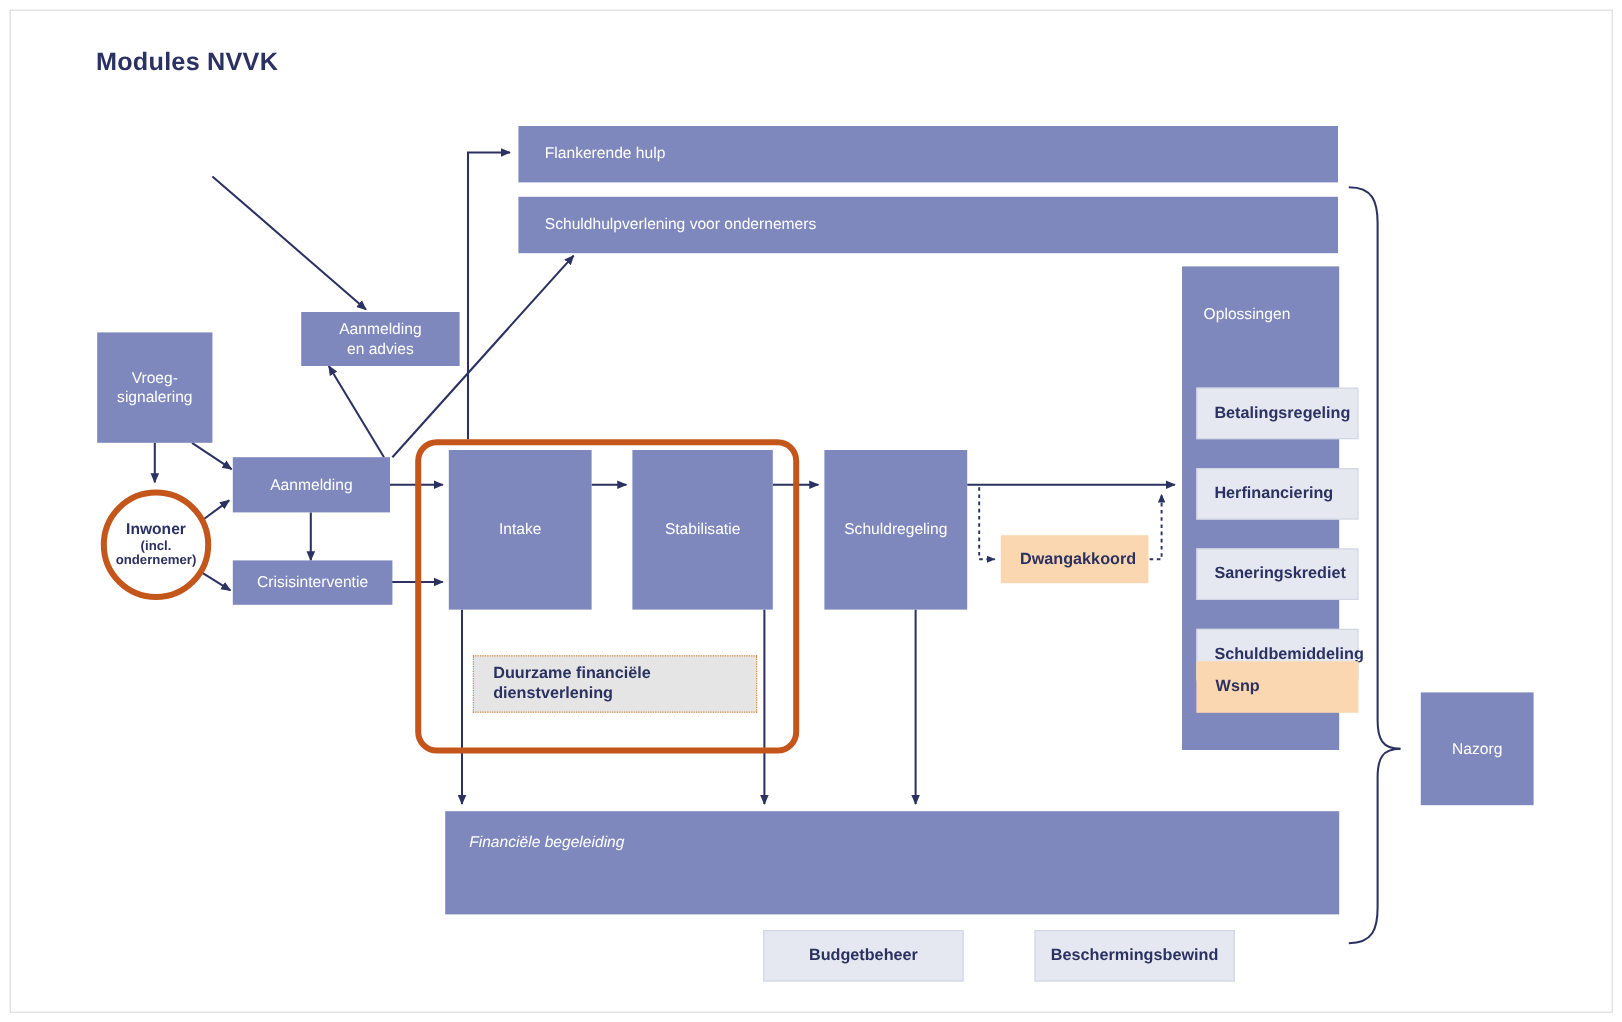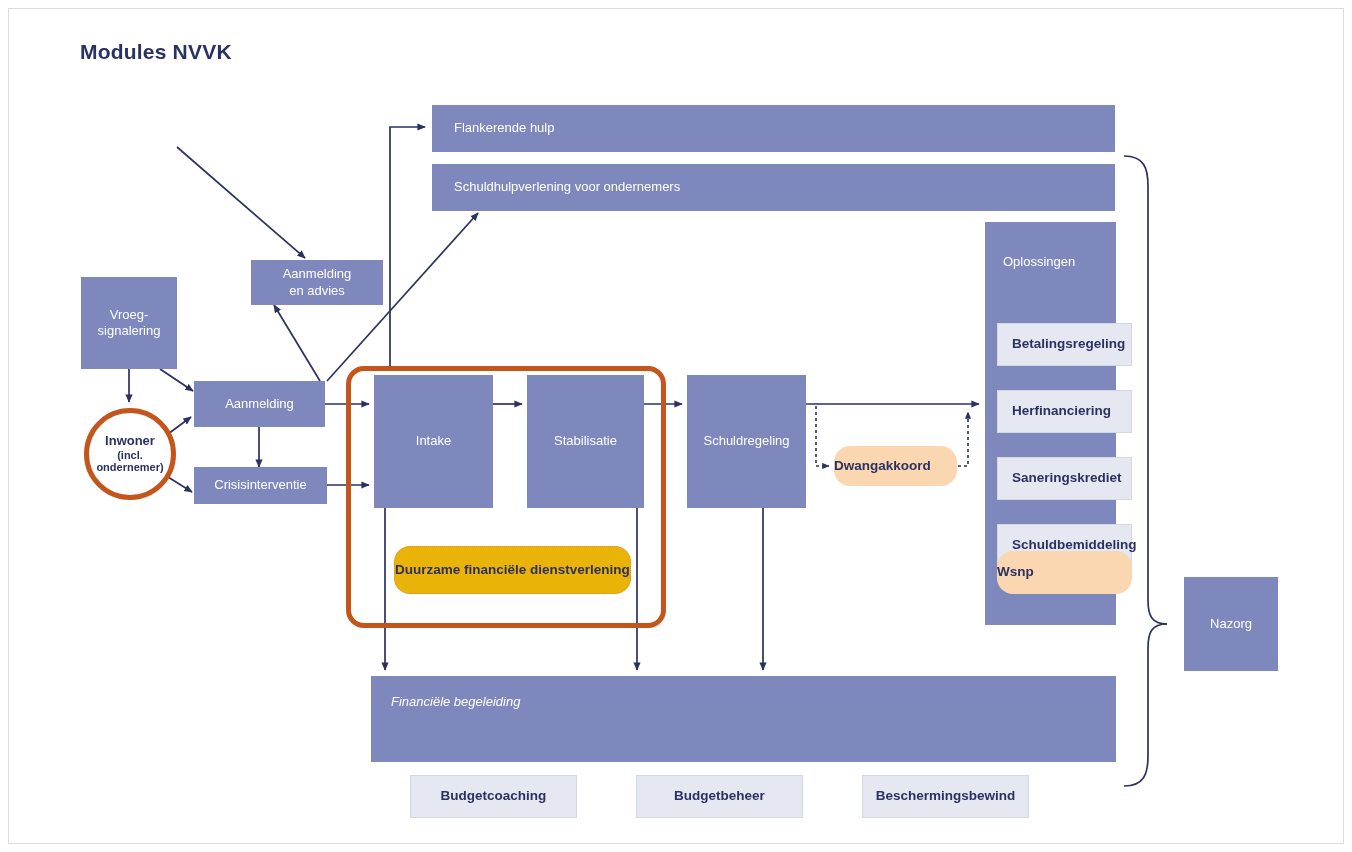--- a/index.html
+++ b/index.html
@@ -68,26 +68,25 @@
     margin-top:40px;
   }
   
   .peach{
     background:#fad7b0;
     color:#2b3161;
     font-size:13.5px;
     font-weight:600;
     justify-content:flex-start;
     text-align:left;
-    padding-left:0;
-    border-radius:16px;
+    padding-left:16px;
   }
   .peach.dotted{
     border:1px dotted #d88b3a;
-    background:#eab308;
+    background:#e5e5e5;
     align-items:center;
   }
   .title{
     position:absolute;
     left:80px;top:40px;
     color:#2b3161;
     font-size:21px;
     font-weight:700;
     letter-spacing:.2px;
   }
@@ -267,23 +266,20 @@
   </div>
 
   <div class="node blue z5" style="left:1184px;top:577px;width:94px;height:94px;">
     <span>Nazorg</span>
   </div>
 
   <div class="node blue topleft z5" style="left:371px;top:676px;width:745px;height:86px;padding-top:18px;padding-left:20px;font-style:italic;">
     <span>Financiële begeleiding</span>
   </div>
 
-  <div class="node chip z6" style="left:410px;top:735px;width:167px;height:43px;justify-content:center;padding-left:0;">
-    <span>Budgetcoaching</span>
-  </div>
   <div class="node chip z6" style="left:636px;top:735px;width:167px;height:43px;justify-content:center;padding-left:0;">
     <span>Budgetbeheer</span>
   </div>
   <div class="node chip z6" style="left:862px;top:735px;width:167px;height:43px;justify-content:center;padding-left:0;">
     <span>Beschermingsbewind</span>
   </div>
 
 </div>
 
 </body></html>

